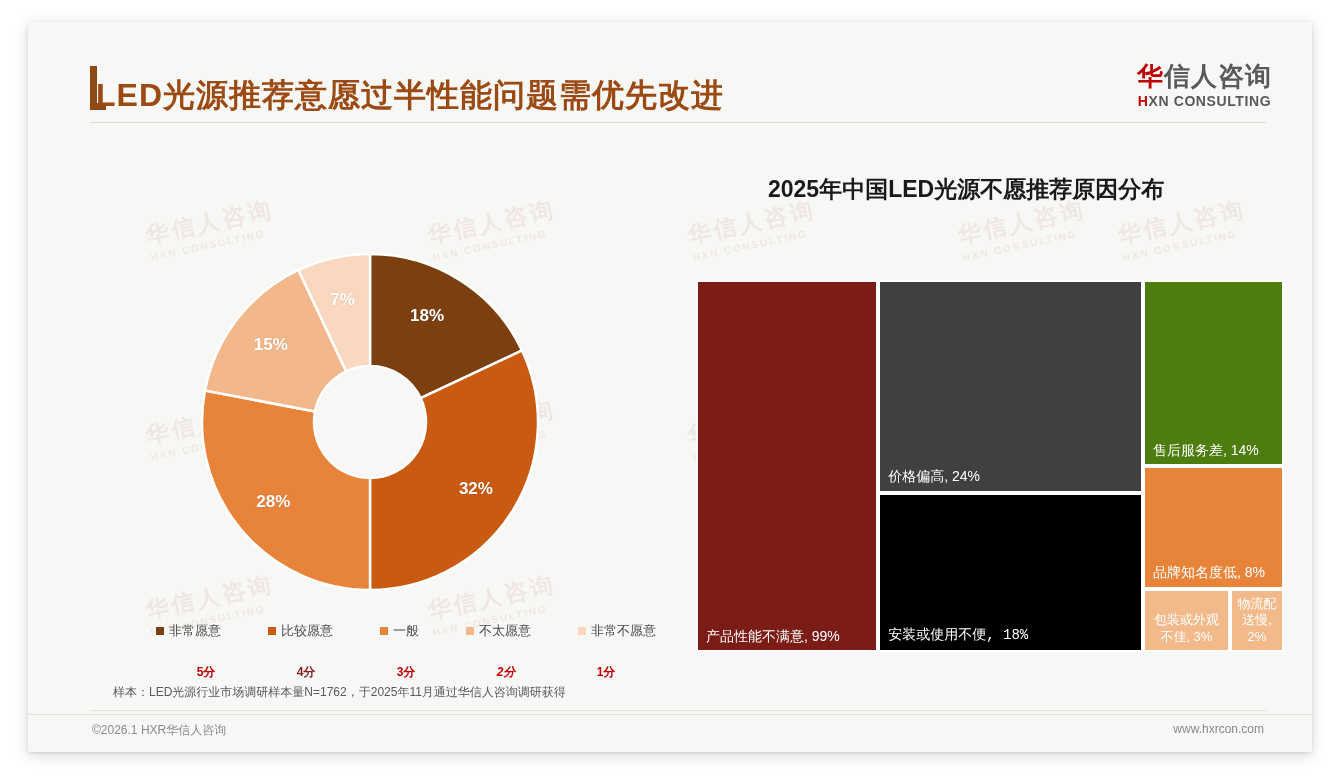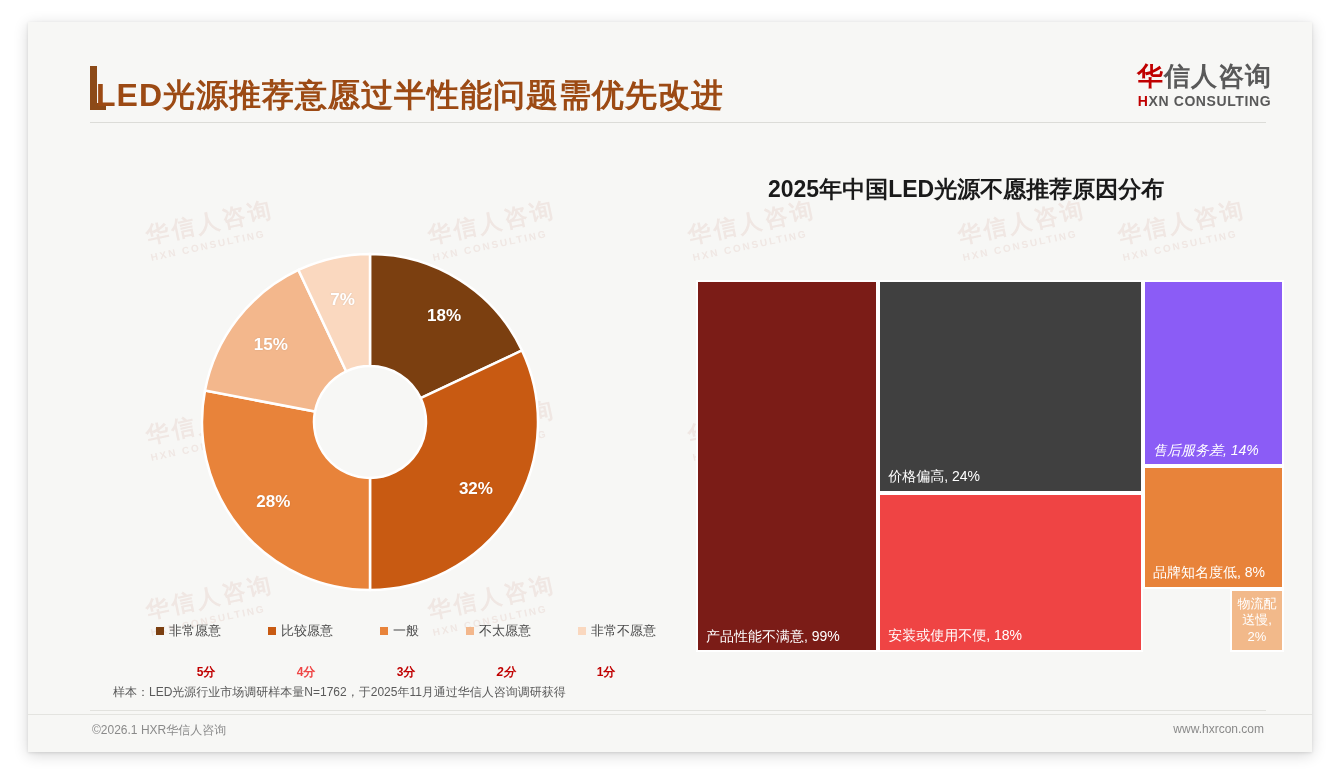--- a/index.html
+++ b/index.html
@@ -314,21 +314,21 @@
 
   <div id="donut-wrap">
     <svg id="donut" viewBox="0 0 340 340">
         <path d="M 170 2 A 168 168 0 0 1 322.0109448142913 98.4690790170678 L 220.67031493809708 146.15635967235593 A 56 56 0 0 0 170 114 Z" fill="#7b3f10" stroke="#ffffff" stroke-width="2.5"></path>
         <path d="M 322.0109448142913 98.4690790170678 A 168 168 0 0 1 169.99999999999997 338 L 170 226 A 56 56 0 0 0 220.67031493809708 146.15635967235593 Z" fill="#c85a12" stroke="#ffffff" stroke-width="2.5"></path>
         <path d="M 169.99999999999997 338 A 168 168 0 0 1 4.975741877580305 138.51993914959817 L 114.99191395919344 159.50664638319938 A 56 56 0 0 0 170 226 Z" fill="#e8833a" stroke="#ffffff" stroke-width="2.5"></path>
         <path d="M 4.975741877580305 138.51993914959817 A 168 168 0 0 1 98.46907901706788 17.98905518570868 L 146.15635967235596 119.3296850619029 A 56 56 0 0 0 114.99191395919344 159.50664638319938 Z" fill="#f3b78c" stroke="#ffffff" stroke-width="2.5"></path>
         <path d="M 98.46907901706788 17.98905518570868 A 168 168 0 0 1 170.0000000000001 2 L 170.00000000000003 114 A 56 56 0 0 0 146.15635967235596 119.3296850619029 Z" fill="#fad8bf" stroke="#ffffff" stroke-width="2.5"></path>
       </svg>
     <div id="donut-labels">
-        <div class="donut-label" style="left: 244px; top: 64.0875px;">18%</div>
+        <div class="donut-label" style="left: 227px; top: 64.0875px;">18%</div>
         <div class="donut-label" style="left: 275.912px; top: 237.214px;">32%</div>
         <div class="donut-label" style="left: 73.3468px; top: 249.958px;">28%</div>
         <div class="donut-label" style="left: 70.883px; top: 93.1169px;">15%</div>
         <div class="donut-label" style="left: 142.636px; top: 47.581px;">7%</div>
       </div>
   </div>
 
   <div id="legend">
       <div class="legend-item">
         <span class="legend-swatch" style="background: rgb(123, 63, 16);"></span>
@@ -346,41 +346,44 @@
         <span class="legend-swatch" style="background: rgb(243, 183, 140);"></span>
         <span>不太愿意</span>
       </div>
       <div class="legend-item">
         <span class="legend-swatch" style="background: rgb(250, 216, 191);"></span>
         <span>非常不愿意</span>
       </div>
     </div>
   <div id="scores">
       <div class="score" style="color: rgb(192, 0, 0);">5分</div>
-      <div class="score" style="color: #ef4444;">4分</div>
+      <div class="score" style="color: #7f1d1d;">4分</div>
       <div class="score" style="color: rgb(192, 0, 0);">3分</div>
       <div class="score" style="color: rgb(192, 0, 0); font-style: italic;">2分</div>
       <div class="score" style="color: rgb(192, 0, 0);">1分</div>
     </div>
 
   <div id="treemap">
       <div class="tm-cell" style="left: 0%; top: 0%; width: 31%; height: 100%; background: rgb(123, 28, 23);">
         <div class="tm-label">产品性能不满意, 99%</div>
       </div>
       <div class="tm-cell" style="left: 31%; top: 0%; width: 45%; height: 57.2%; background: #404040;">
         <div class="tm-label">价格偏高, 24%</div>
       </div>
-      <div class="tm-cell" style="left: 31%; top: 57.2%; width: 45%; height: 42.8%; background: #ef4444;">
+      <div class="tm-cell" style="left: 31%; top: 57.2%; width: 45%; height: 42.8%; background: #000000; font-family: Liberation Mono, monospace;">
         <div class="tm-label">安装或使用不便, 18%</div>
       </div>
-      <div class="tm-cell" style="left: 76%; top: 0%; width: 24%; height: 50%; background: #8b5cf6; font-style: italic;">
+      <div class="tm-cell" style="left: 76%; top: 0%; width: 24%; height: 50%; background: #4d7c0f;">
         <div class="tm-label">售后服务差, 14%</div>
       </div>
       <div class="tm-cell" style="left: 76%; top: 50%; width: 24%; height: 33%; background: rgb(232, 131, 58);">
         <div class="tm-label">品牌知名度低, 8%</div>
+      </div>
+      <div class="tm-cell" style="left: 76%; top: 83%; width: 14.8%; height: 17%; background: rgb(242, 185, 138);">
+        <div class="tm-label wrap small">包装或外观不佳, 3%</div>
       </div>
       <div class="tm-cell" style="left: 90.8%; top: 83%; width: 9.2%; height: 17%; background: rgb(242, 185, 138);">
         <div class="tm-label wrap small">物流配送慢, 2%</div>
       </div>
     </div>
 
   <div id="footnote">样本：LED光源行业市场调研样本量N=1762，于2025年11月通过华信人咨询调研获得</div>
   <div id="footnote-rule"></div>
   <div id="footer-rule"></div>
   <div id="footer-left">©2026.1 HXR华信人咨询</div>

